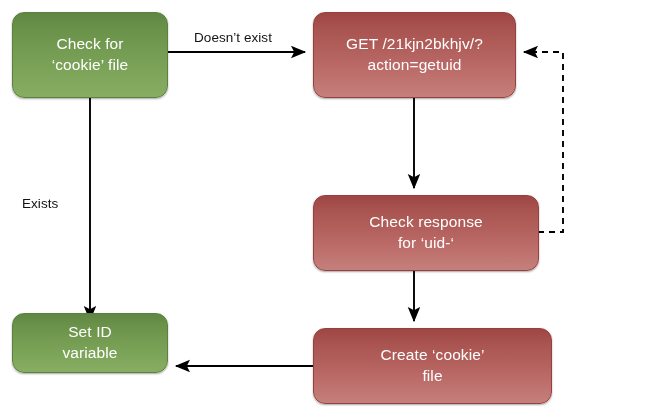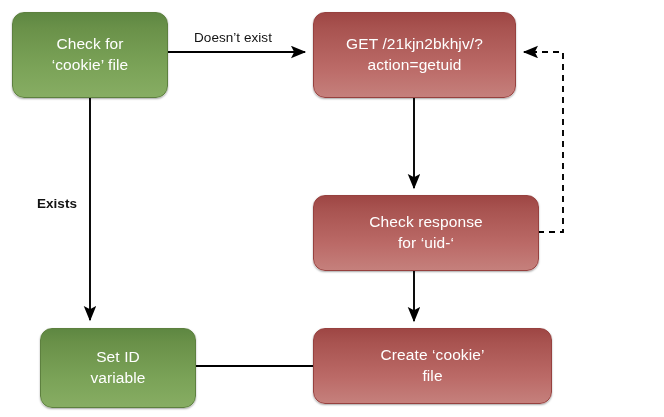--- a/index.html
+++ b/index.html
@@ -104,21 +104,21 @@
 
   <div class="node red" style="left:313px; top:12px; width:203px; height:86px;">GET /21kjn2bkhjv/?
 action=getuid</div>
 
   <div class="node red" style="left:313px; top:195px; width:226px; height:76px;">Check response
 for ‘uid-‘</div>
 
   <div class="node red" style="left:313px; top:328px; width:239px; height:76px;">Create ‘cookie’
 file</div>
 
-  <div class="node green" style="left:12px; top:328px; width:156px; height:80px;margin-left:28px;">Set ID
+  <div class="node green" style="left:12px; top:313px; width:156px; height:60px;">Set ID
 variable</div>
 
   <div class="edge-label" style="left:178px; top:30px; width:110px;">Doesn’t exist</div>
 
-  <div class="edge-label" style="left:22px; top:196px; width:70px; text-align:center;font-weight:bold;">Exists</div>
+  <div class="edge-label" style="left:22px; top:196px; width:70px; text-align:left;">Exists</div>
 
 
 </div>
 
 </body></html>

